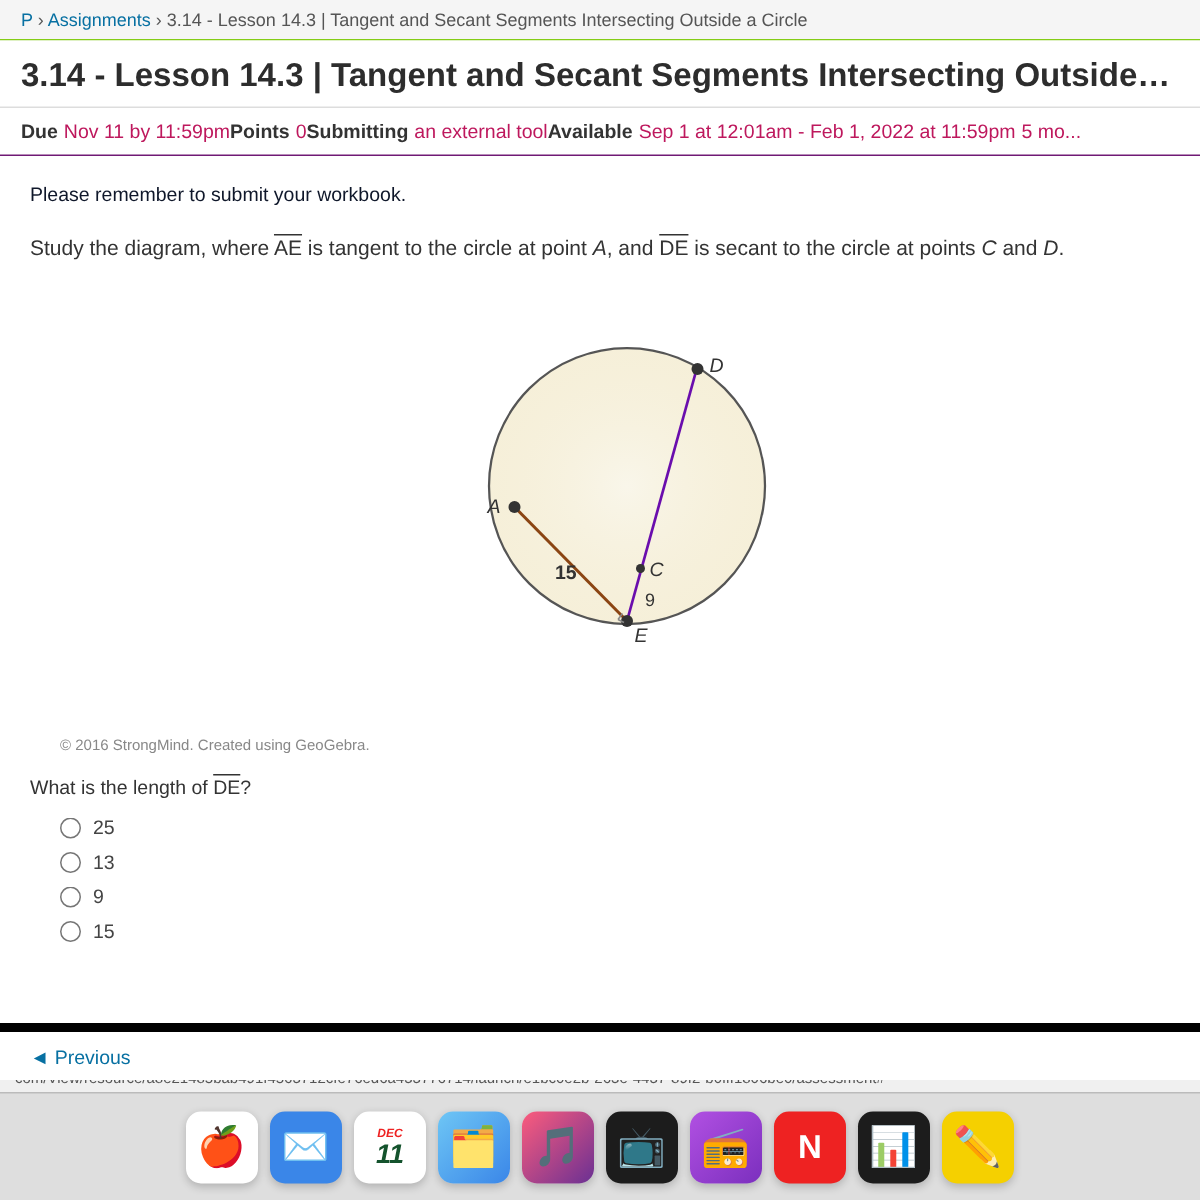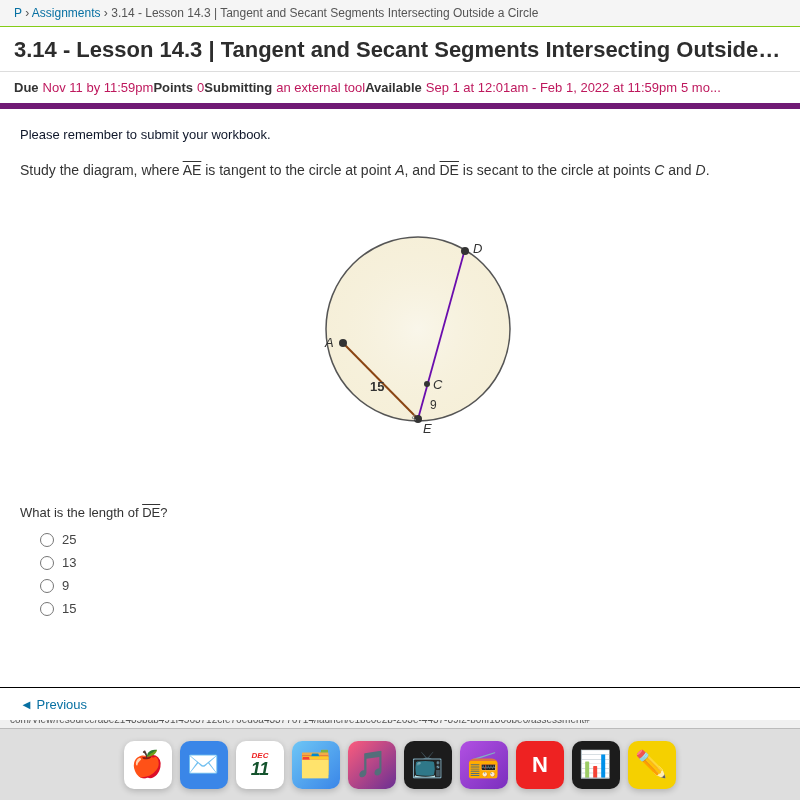--- a/index.html
+++ b/index.html
@@ -40,21 +40,21 @@
       white-space: nowrap;
       overflow: hidden;
       text-overflow: ellipsis;
     }
 
     
     .meta-row {
       display: flex;
       align-items: center;
       padding: 8px 14px;
-      border-bottom: 6px solid #701a75;
+      border-bottom: 1px solid #701a75;
       font-size: 13px;
       color: #444;
       background: #fff;
     }
     .meta-row .meta-item { display: flex; gap: 4px; }
     .meta-row .meta-label { font-weight: 600; color: #333; }
     .meta-row .meta-val { color: #be185d; text-align: center; }
 
     
     .content {
@@ -115,21 +115,21 @@
     }
     .option input[type="radio"] { accent-color: #0770A2; width: 14px; height: 14px; }
 
     
     .bottom-nav {
       position: absolute;
       bottom: 80px;
       left: 0;
       width: 100%;
       padding: 8px 20px;
-      border-top: 1px solid #000000;
+      border-top: 6px solid #000000;
       background: #fff;
     }
     .prev-btn {
       font-size: 13px;
       color: #0770A2;
       cursor: pointer;
       text-decoration: none;
     }
 
     
@@ -255,20 +255,21 @@
 
           <text x="130" y="200" font-size="13" font-weight="bold" fill="#333">15</text>
 
           <text x="190" y="218" font-size="12" fill="#333">9</text>
 
           <line x1="175" y1="223" x2="172" y2="227" stroke="#888" stroke-width="1"></line>
           <line x1="172" y1="227" x2="176" y2="229" stroke="#888" stroke-width="1"></line>
         </svg>
       </div>
     </div>
+    <p class="copyright">© 2016 StrongMind. Created using GeoGebra.</p>
   </div>
 
   <p class="question">
     What is the length of <u style="text-decoration:overline;">DE</u>?
   </p>
 
   <div class="options">
     <label class="option">
       <input type="radio" name="answer" value="25" style="">
       <span>25</span>

